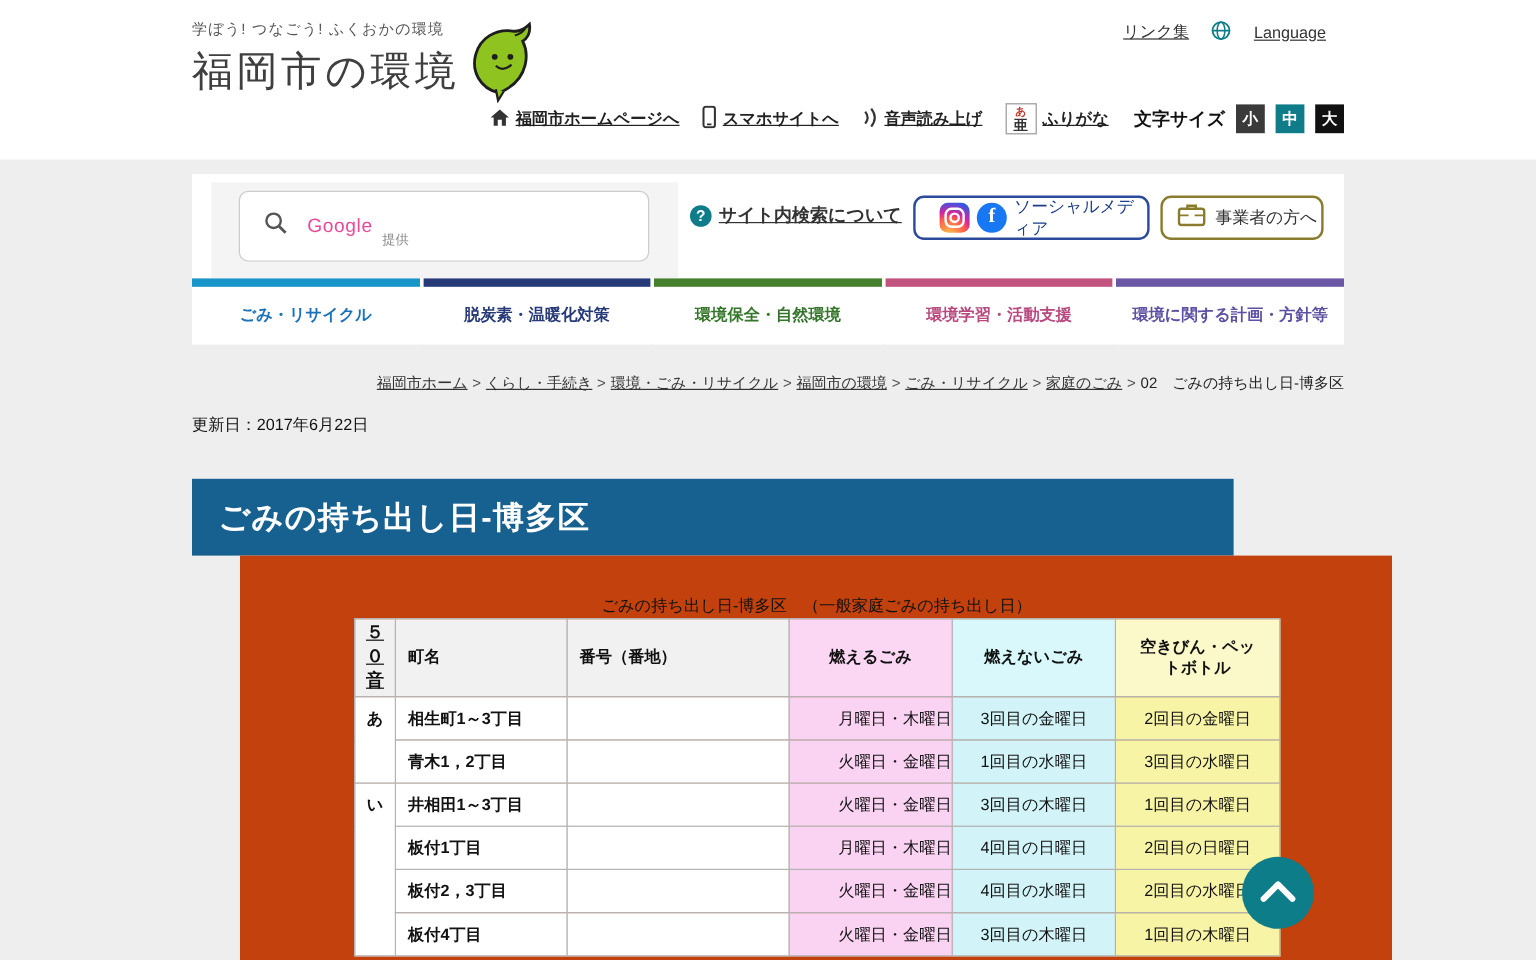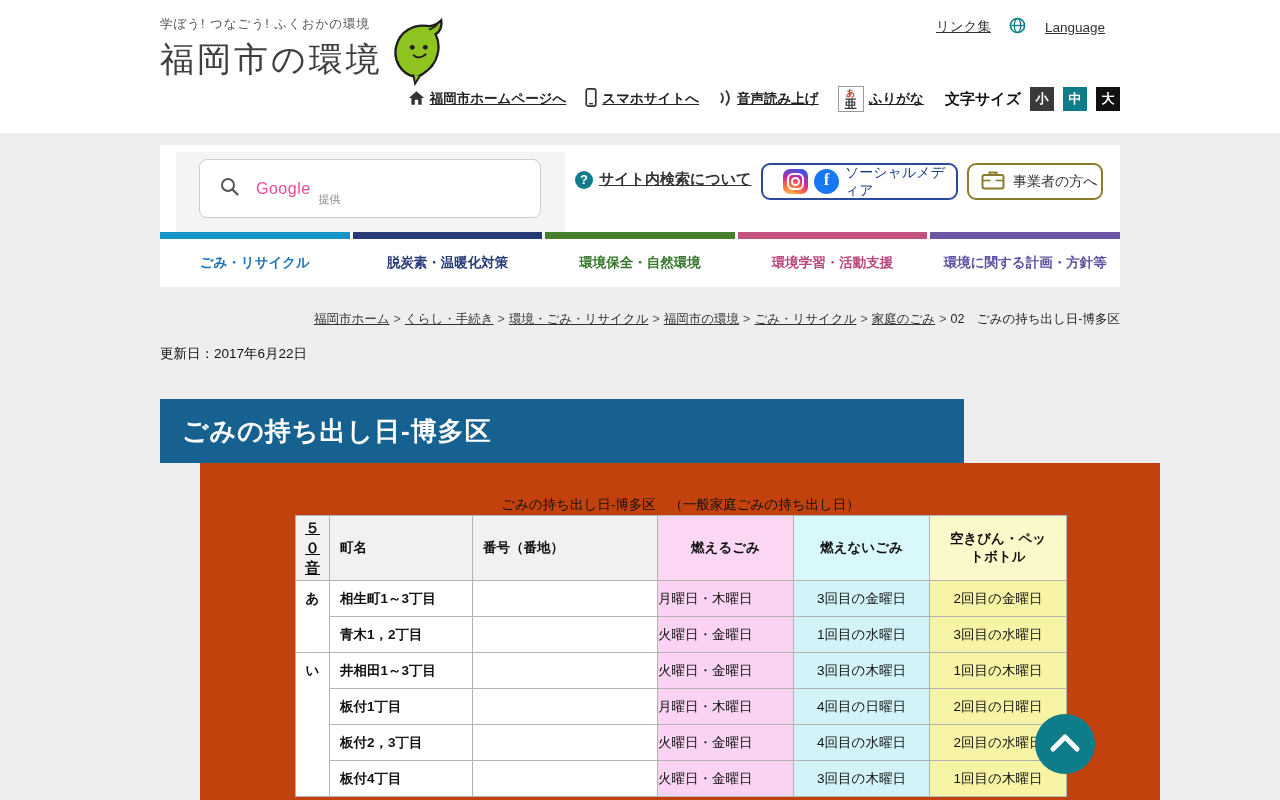--- a/index.html
+++ b/index.html
@@ -61,21 +61,21 @@
   .tab4 { border-top:7px solid #6b57a5; color:#5e50a4; }
 
   
   .breadcrumb { position:absolute; top:311px; left:160px; width:960px; text-align:right; font-size:12.5px; color:#555; }
   .breadcrumb a { color:#333; text-decoration:underline; cursor:pointer; }
   .breadcrumb .sep { margin:0 4px; color:#555; }
   .breadcrumb .current { color:#222; }
   .updated { position:absolute; top:345px; left:160px; font-size:13.5px; color:#111; }
 
   
-  .title-banner { position:absolute; top:399px; left:160px; width:804px; height:64px; background:#176191; display:flex; align-items:center; padding-left:22px; }
+  .title-banner { position:absolute; top:399px; left:160px; width:868px; height:64px; background:#176191; display:flex; align-items:center; padding-left:22px; }
   .title-banner h1 { color:#fff; font-size:26px; font-weight:bold; letter-spacing:1px; }
 
   
   .main-card { position:absolute; top:463px; left:160px; width:960px; height:337px; background:#c2410c; overflow:hidden;margin-left:40px; }
   .table-caption { position:absolute; left:95px; top:33px; width:771px; text-align:center; font-size:13.5px; color:#111; }
   table.sched { position:absolute; left:95px; top:52px; border-collapse:collapse; table-layout:fixed; }
   .sched th, .sched td { border:1px solid #b3b3b3; font-size:13.5px; color:#111; }
   .sched th { height:65px; font-weight:bold; }
   .sched td { height:36px; }
   .col-kana { width:34px; }
@@ -86,21 +86,21 @@
   .col-bottle  { width:137px; }
   .th-gray { background:#f1f1f1; text-align:left; padding-left:10px; }
   .th-kana { background:#f1f1f1; text-align:center; padding-left:0; }
   .th-pink { background:#fbd7f4; text-align:center; }
   .th-cyan { background:#d9f8fb; text-align:center; }
   .th-yellow { background:#fbf8c9; text-align:center; padding:0 18px; }
   .vert { display:inline-block; width:1em; word-break:break-all; line-height:1.35; font-size:15px; text-align:center;text-decoration:underline; }
   td.kana { text-align:center; font-weight:bold; vertical-align:top; padding-top:9px; background:#fff; }
   td.town { font-weight:bold; padding-left:10px; background:#fff; }
   td.num { background:#fff; }
-  td.pink { background:#fad2f2; text-align:left; }
+  td.pink { background:#fad2f2; text-align:right; }
   td.cyan { background:#d2f4f8; text-align:center; }
   td.yellow { background:#f8f4a6; text-align:center; }
 
   
   .scroll-top { position:absolute; left:1035px; top:714px; width:60px; height:60px; border-radius:50%; background:#0d7d89; border:none; cursor:pointer; display:flex; align-items:center; justify-content:center; }
 
   .icon { display:inline-block; flex:none; }
 </style>
 </head>
 <body>

